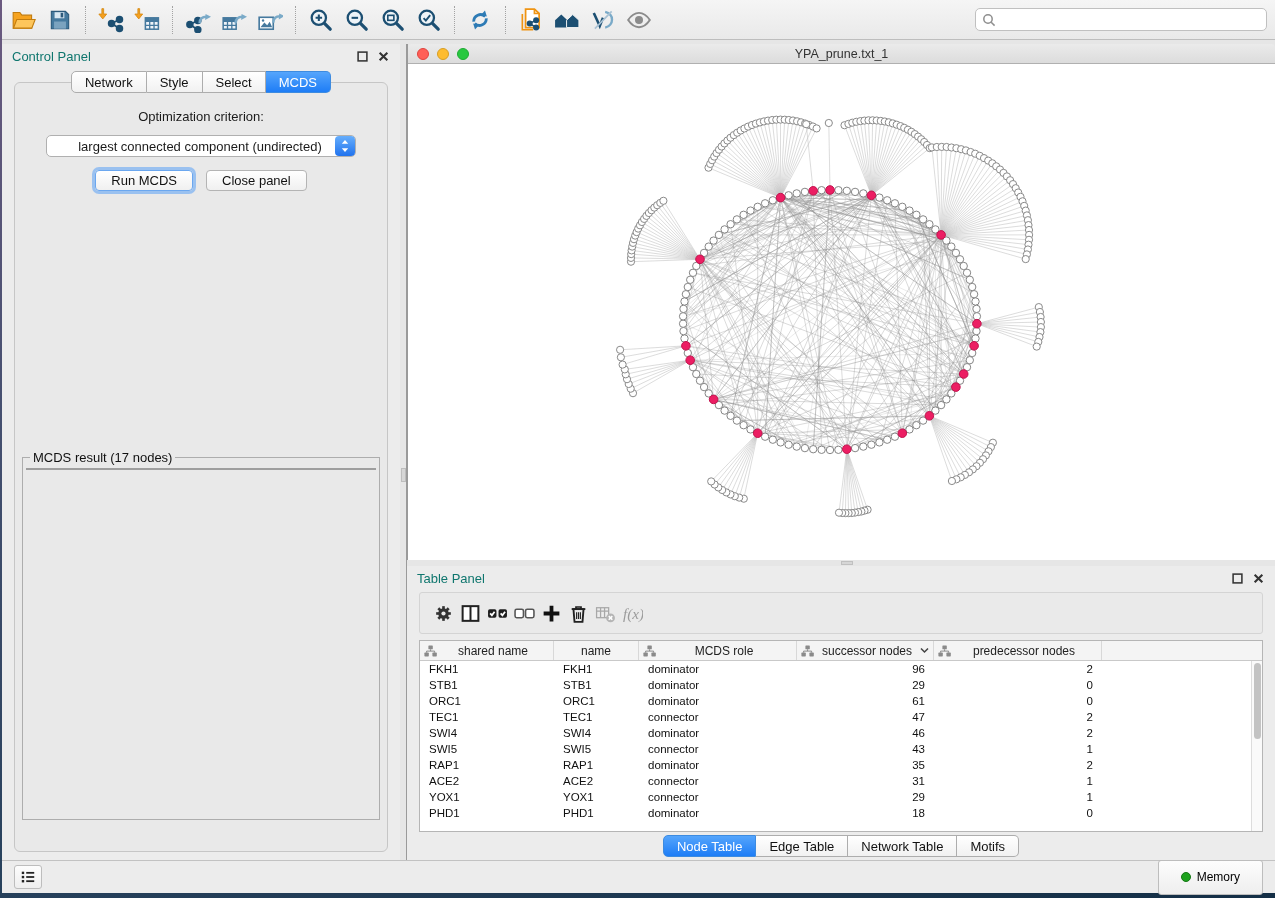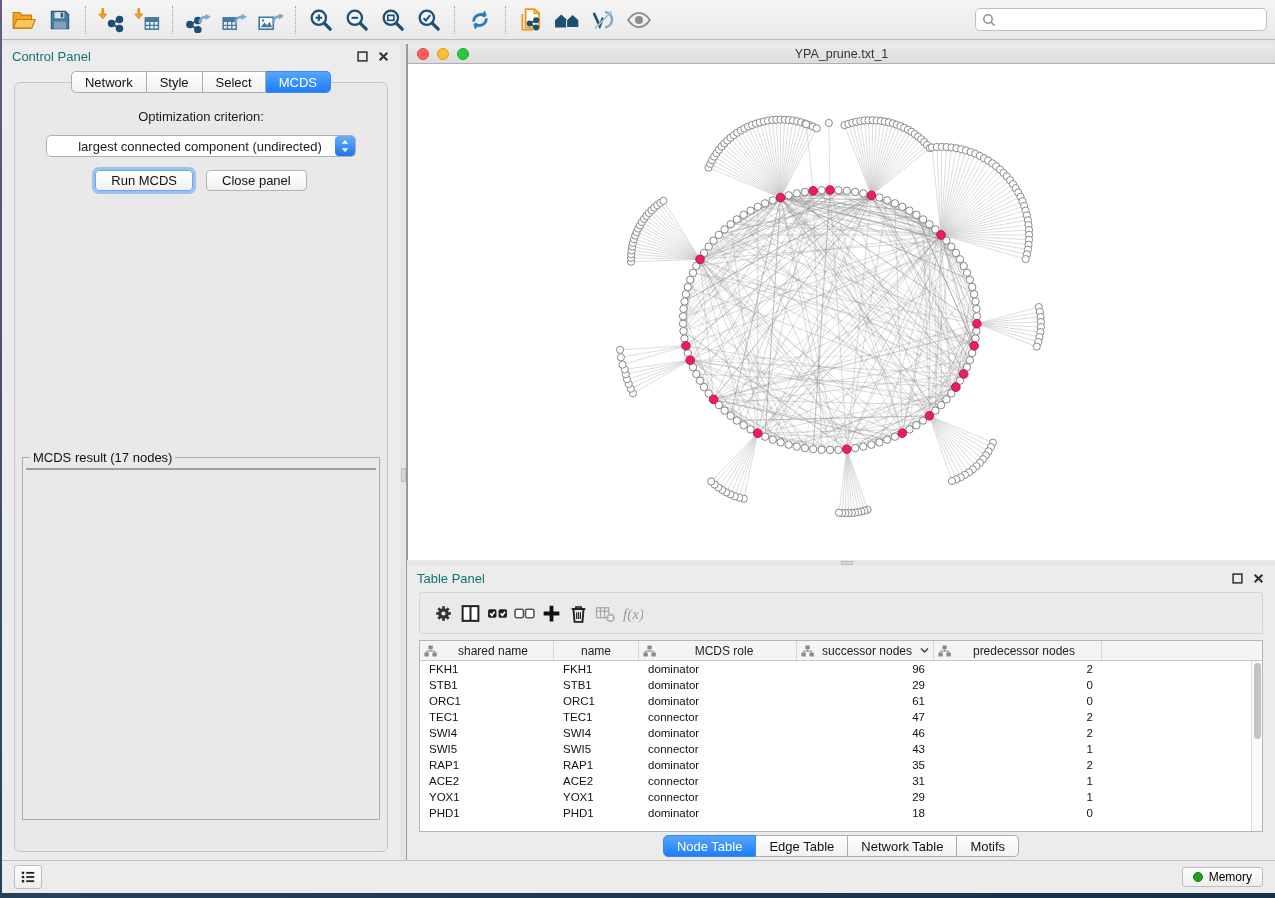--- a/index.html
+++ b/index.html
@@ -93,21 +93,21 @@
   .td.num { text-align:right; }
   .tbl-sb { position:absolute; top:20px; right:0; bottom:0; width:11px; background:#fafafa; border-left:1px solid #dddddd; }
   .tbl-sb .thumb { position:absolute; top:2px; left:1.5px; width:7px; height:76px; background:#c3c3c3; border-radius:4px; }
   .tbl-tabs { height:28px; flex:0 0 28px; display:flex; justify-content:center; align-items:center; }
 
   
   .statusbar { height:33px; flex:0 0 33px; background:#ececec; border-top:1px solid #c2c2c2;
                display:flex; align-items:center; justify-content:space-between; padding:0 12px; }
   .status-btn { width:28px; height:24px; background:linear-gradient(#fdfdfd,#eee); border:1px solid #bdbdbd; border-radius:3px;
                 display:flex; align-items:center; justify-content:center; cursor:pointer; }
-  .memory-btn { height:20px; padding:0 10px; background:linear-gradient(#fdfdfd,#eee); border:1px solid #bdbdbd; border-radius:3px;
+  .memory-btn { height:35px; padding:0 22px; background:linear-gradient(#fdfdfd,#eee); border:1px solid #bdbdbd; border-radius:3px;
                 display:flex; align-items:center; gap:6px; font-size:12px; cursor:pointer; }
   .memory-btn .dot { width:10px; height:10px; border-radius:50%; background:#1ea21e; border:1px solid #157815; }
 </style>
 </head>
 <body>
 
 <div class="app">
 
   <div class="toolbar" id="toolbar">
       <button class="tbtn">

